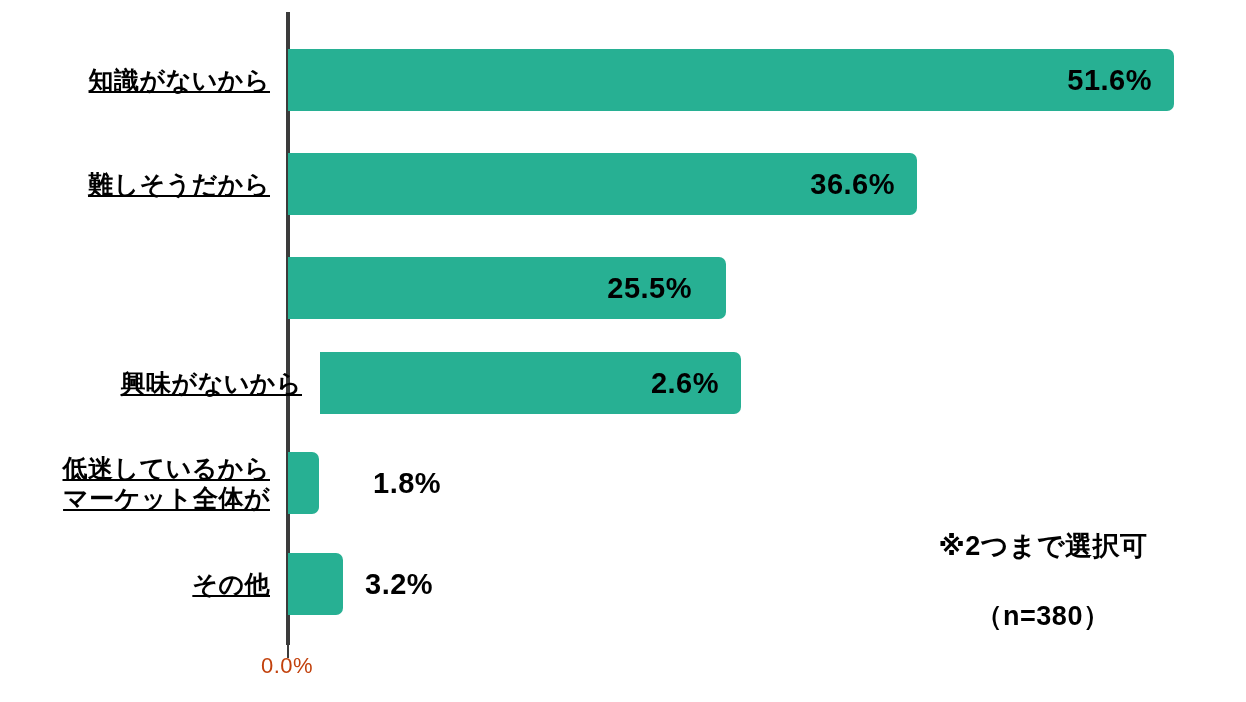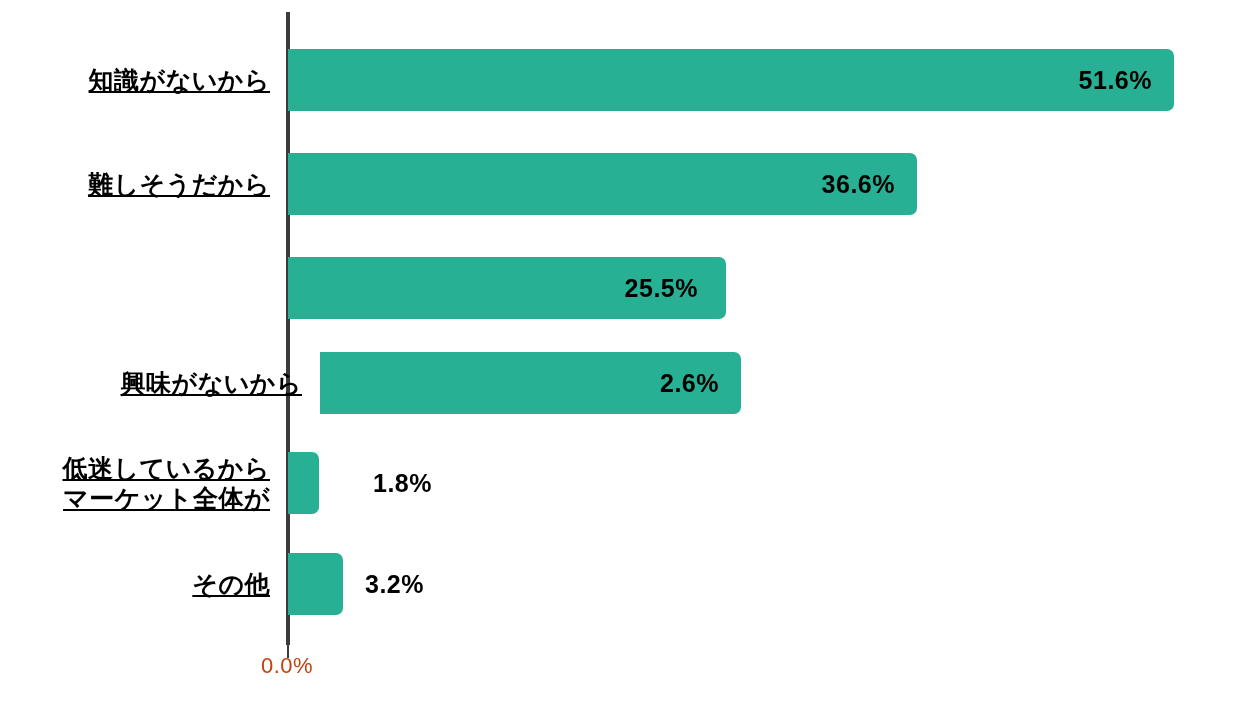--- a/index.html
+++ b/index.html
@@ -61,21 +61,21 @@
     background: #27b093;
     border-radius: 0 7px 7px 0;
     box-sizing: border-box;
   }
   .bar-value {
     position: absolute;
     top: 0;
     height: 62px;
     display: flex;
     align-items: center;
-    font-size: 25px;
+    font-size: 29px;
     font-weight: bold;
     letter-spacing: 0.5px;
     white-space: nowrap;
   }
   .bar-value.inside {
     
     justify-content: flex-end;
   }
   .bar-value.outside {
     justify-content: flex-start;
@@ -134,21 +134,21 @@
   <div class="bar-row" style="top:153px;">
     <div class="cat-label">
       <span>難しそうだから</span>
     </div>
     <div class="bar" style="width:629px;"></div>
     <div class="bar-value inside" style="left:288px;width:607px;">36.6%</div>
   </div>
 
   <div class="bar-row" style="top:257px;">
     <div class="bar" style="width:438px;"></div>
-    <div class="bar-value inside" style="left:282px;width:416px;">25.5%</div>
+    <div class="bar-value inside" style="left:276px;width:416px;">25.5%</div>
   </div>
 
   <div class="bar-row" style="top:352px;margin-left:32px;">
     <div class="cat-label">
       <span>興味がないから</span>
     </div>
     <div class="bar" style="width:421px;"></div>
     <div class="bar-value inside" style="left:288px;width:399px;">2.6%</div>
   </div>
 
@@ -165,14 +165,18 @@
     <div class="cat-label">
       <span>その他</span>
     </div>
     <div class="bar" style="width:55px;"></div>
     <div class="bar-value outside" style="left:365px;width:200px;">3.2%</div>
   </div>
 
   <div class="tick-mark"></div>
   <div class="tick-label">0.0%</div>
 
+  <div class="annotations">
+    <span class="ann-line">※2つまで選択可</span>
+    <span class="ann-line">（n=380）</span>
+  </div>
 
 </div>
 
 </body></html>

